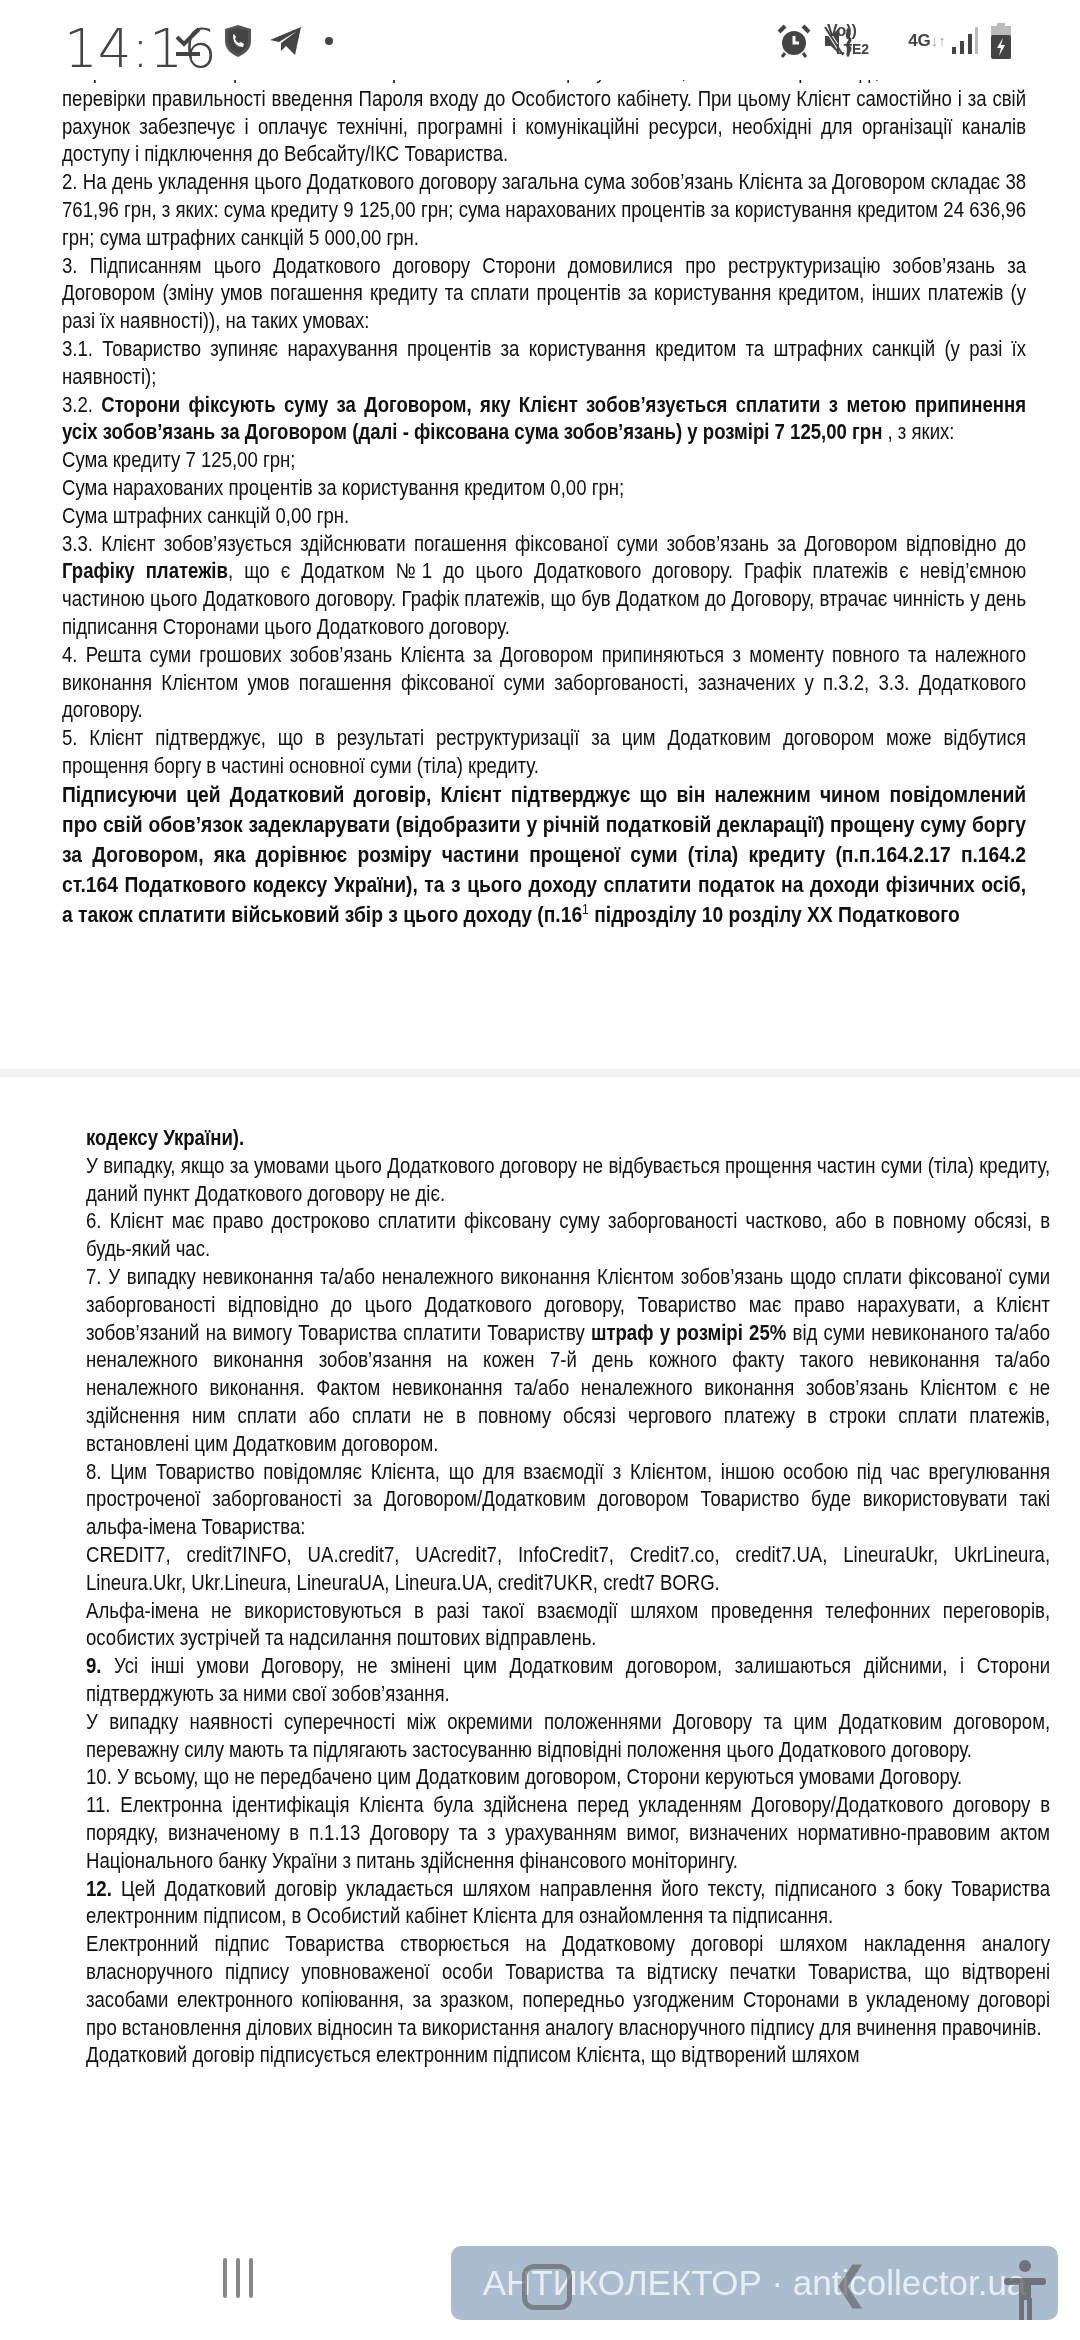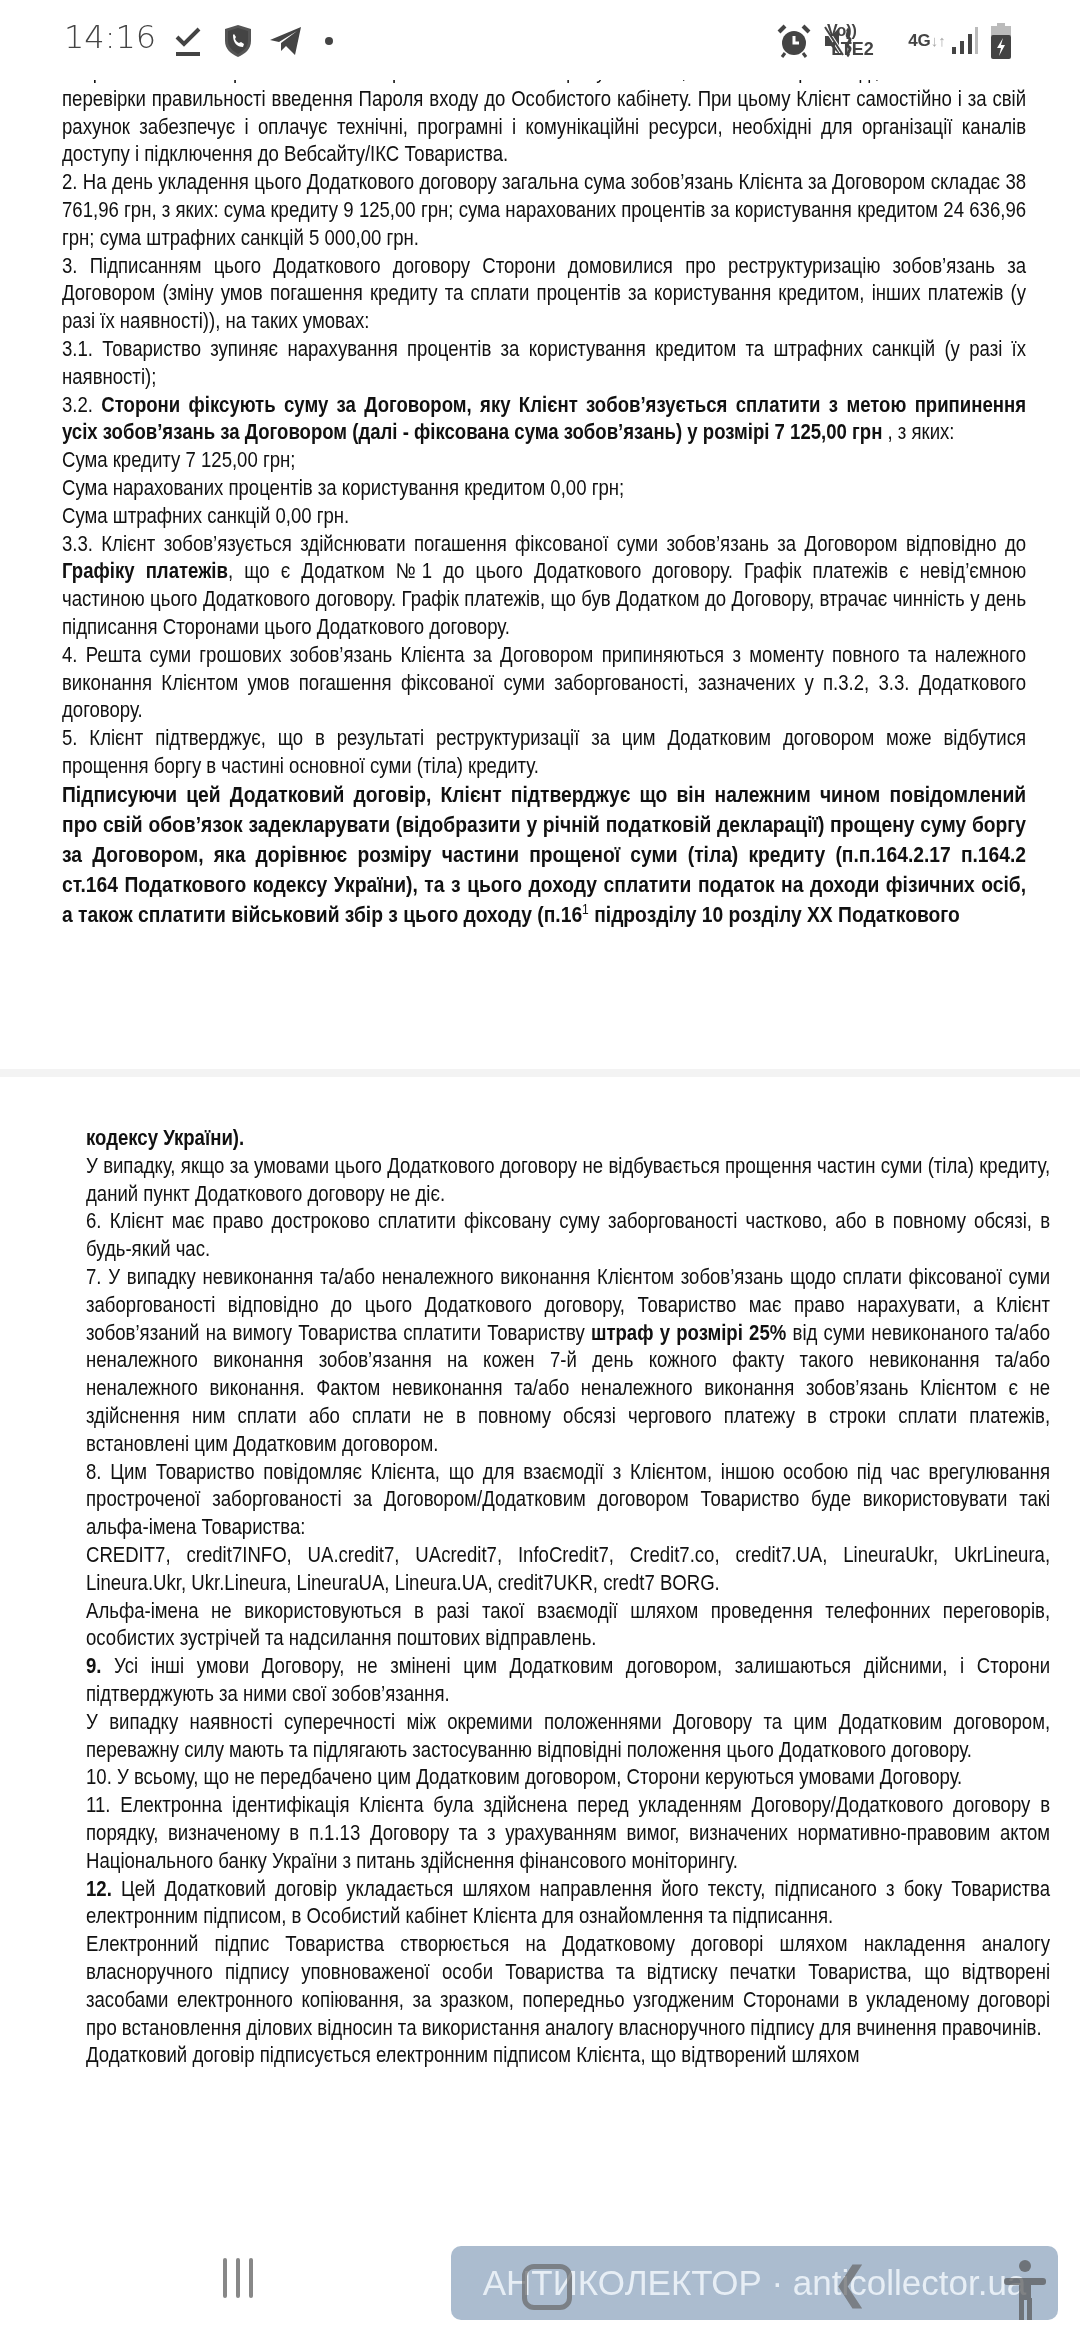--- a/index.html
+++ b/index.html
@@ -5,21 +5,21 @@
   html, body { margin:0; padding:0; }
   body {
     width:1080px; height:2340px; overflow:hidden; position:relative;
     background:#ffffff; color:#111;
     font-family:"Liberation Sans", sans-serif;
   }
   .statusbar {
     position:absolute; left:0; top:0; width:1080px; height:80px; background:#fff;
     z-index:5;
   }
-  .sb-time { position:absolute; left:64px; top:18px; font-size:32px; color:#444; letter-spacing:0px; font-family:"DejaVu Sans", sans-serif; font-weight:300;}
+  .sb-time { position:absolute; left:64px; top:18px; font-size:53px; color:#444; letter-spacing:0px; font-family:"DejaVu Sans", sans-serif; font-weight:300;}
   .sb-ico { position:absolute; top:22px; height:38px; display:flex; align-items:center; justify-content:center; color:#444; }
   .sb-ico svg { display:block; }
   .sb-text { font-family:"Liberation Sans", sans-serif; font-weight:bold; color:#444; font-size:16px; line-height:16px; text-align:center; }
   .page {
     position:absolute; left:0; width:1080px; background:#fff; overflow:hidden;
   }
   .page1 { top:60px; height:1009px; }
   .gap { position:absolute; left:0; top:1069px; width:1080px; height:8px; background:#f3f3f3; }
   .page2 { top:1077px; height:1163px;margin-left:24px; }
   .doc {
@@ -90,21 +90,21 @@
   <div class="sb-ico" style="left:822px;width:36px;">
     <svg width="34" height="36" viewBox="0 0 34 36">
         <path d="M2 13 L8 13 L16 5 L16 31 L8 23 L2 23 Z" fill="#444"></path>
         <path d="M2 4 L20 32" stroke="#fff" stroke-width="4"></path>
         <path d="M2 4 L20 32" stroke="#444" stroke-width="2"></path>
         <path d="M24 6 C28 9 21 12 26 15 C30 18 21 21 26 24 C30 27 22 30 26 33" stroke="#444" stroke-width="3" fill="none"></path>
       </svg>
   </div>
   <div class="sb-ico" style="left:820px;width:44px;flex-direction:column;justify-content:center;">
     <div class="sb-text">Vo))</div>
-    <div class="sb-text" style="font-size:18px;line-height:20px;margin-left:21px;">LTE2</div>
+    <div class="sb-text" style="font-size:14px;line-height:20px;margin-left:21px;">LTE2</div>
   </div>
   <div class="sb-ico" style="left:912px;width:30px;">
     <div class="sb-text" style="font-size:17px;">4G</div>
     <div class="sb-text" style="color:#aaa;font-size:15px;line-height:18px;">↓↑</div>
   </div>
   <div class="sb-ico" style="left:950px;width:30px;">
     <svg width="28" height="30" viewBox="0 0 28 30">
         <rect x="1" y="21" width="4" height="7" fill="#444"></rect>
         <rect x="9" y="15" width="4" height="13" fill="#444"></rect>
         <rect x="17" y="8" width="4" height="20" fill="#444"></rect>

